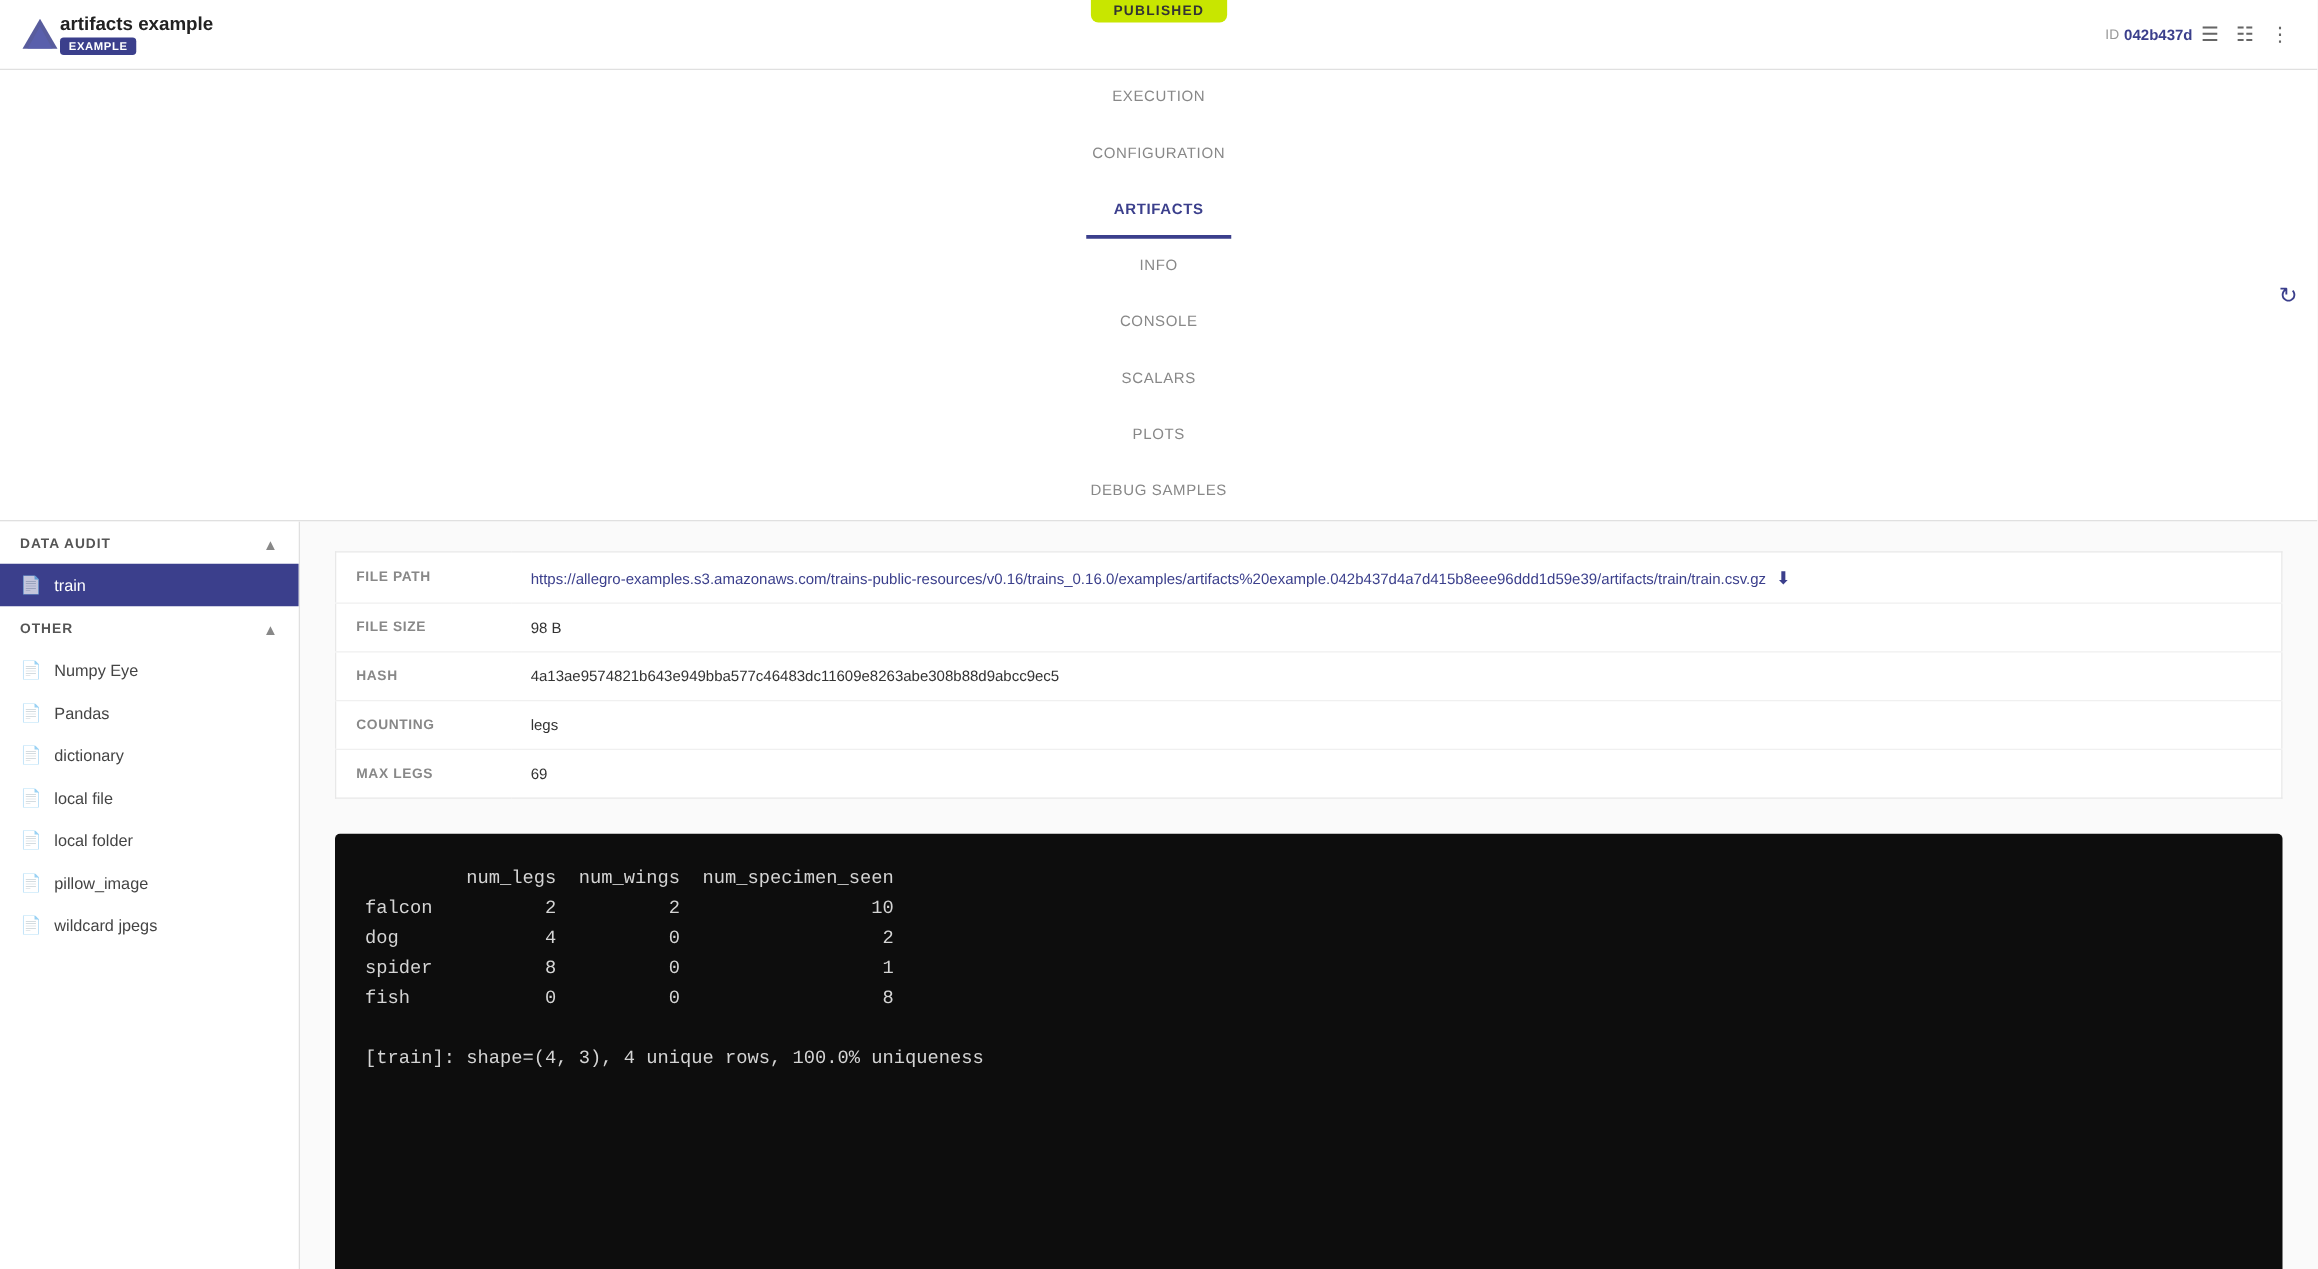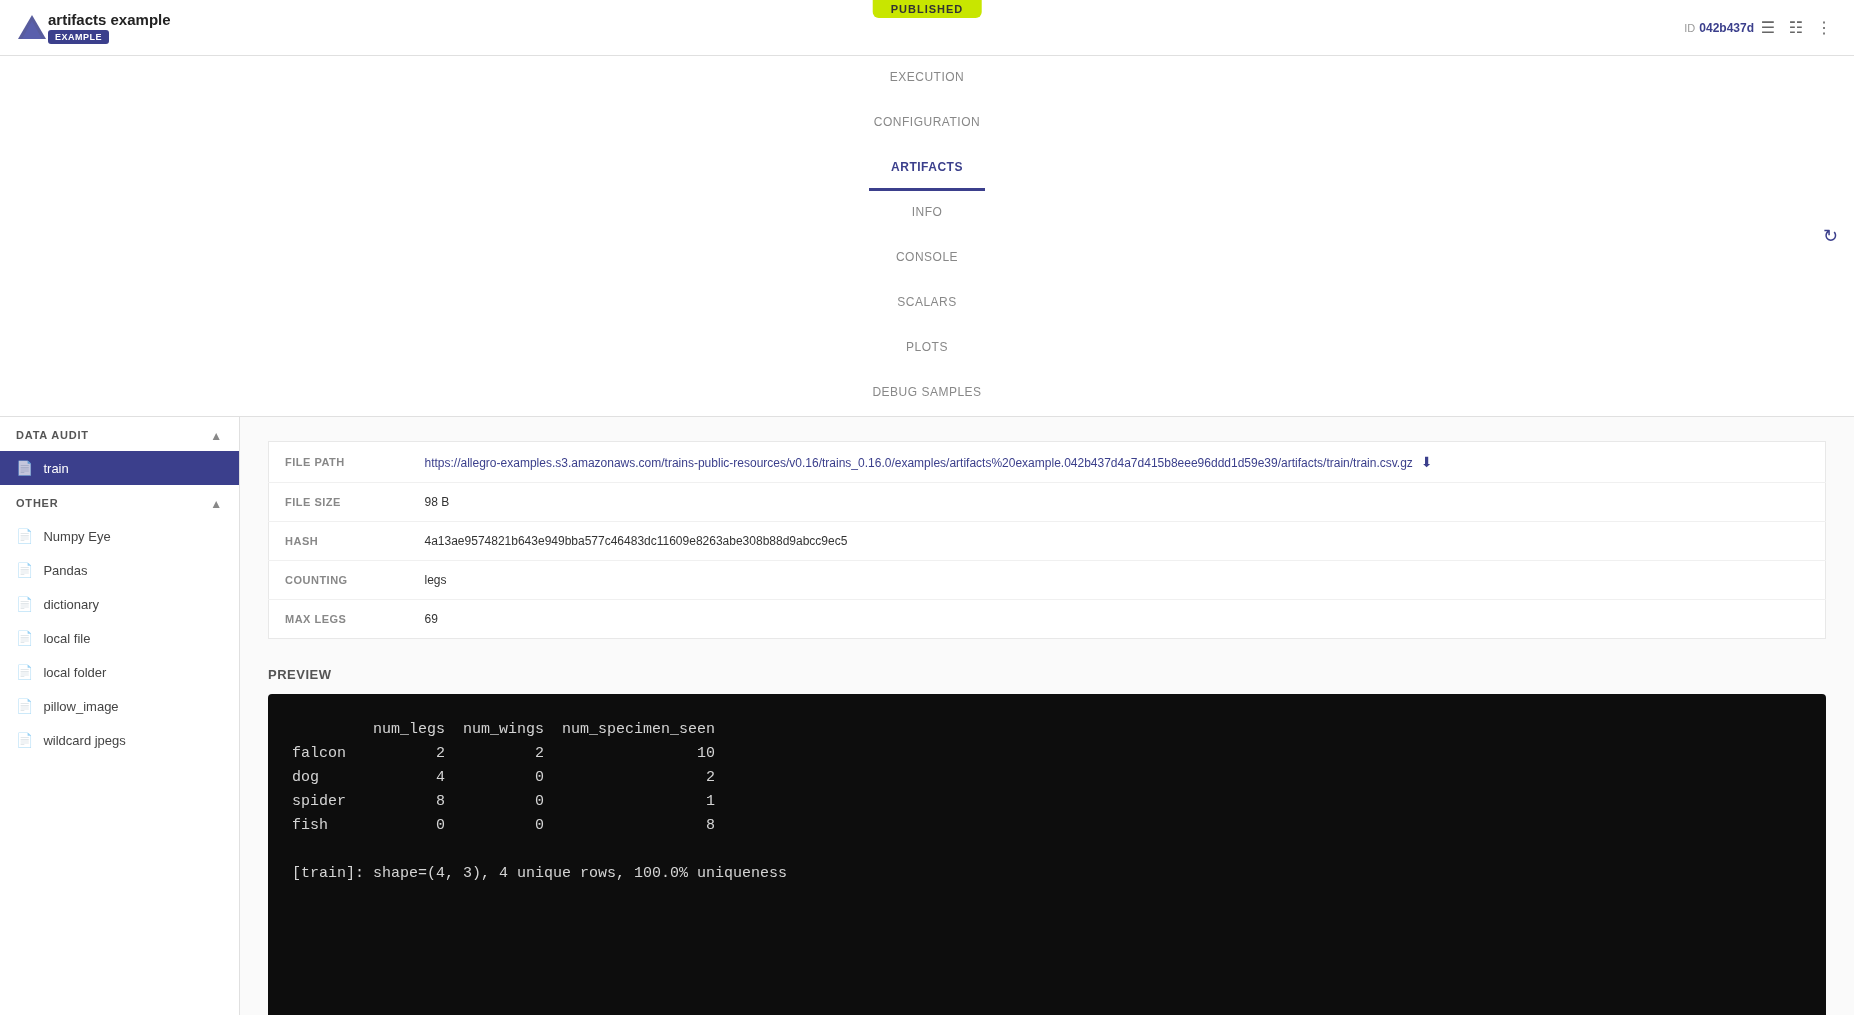--- a/index.html
+++ b/index.html
@@ -340,21 +340,20 @@
         <td>legs</td>
       </tr>
       <tr>
         <td>MAX LEGS</td>
         <td>69</td>
       </tr>
     </tbody>
       </table>
 
     <div>
-      <div class="preview-label">PREVIEW</div>
       <pre class="preview-code">         num_legs  num_wings  num_specimen_seen
 falcon          2          2                 10
 dog             4          0                  2
 spider          8          0                  1
 fish            0          0                  8
 
 [train]: shape=(4, 3), 4 unique rows, 100.0% uniqueness</pre>
     </div>
 
   </div>

